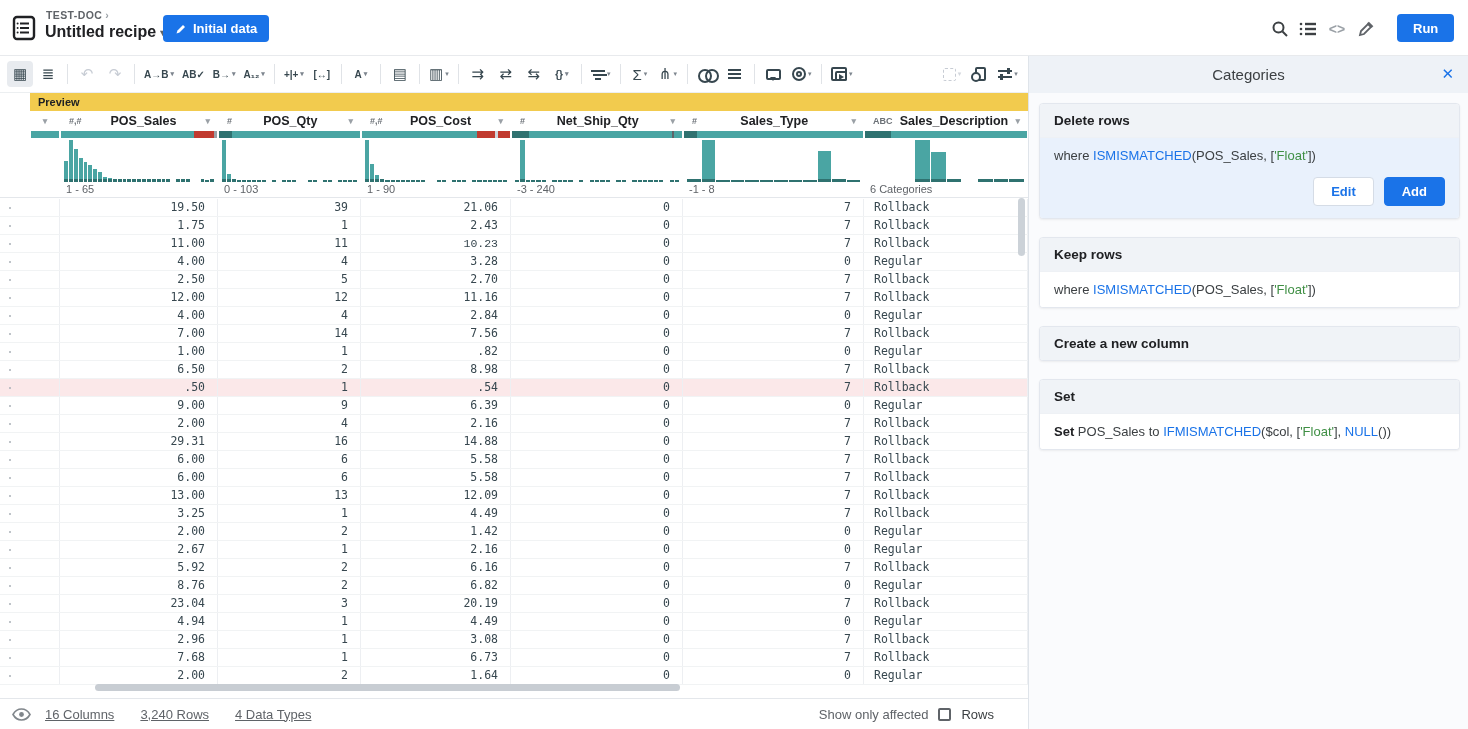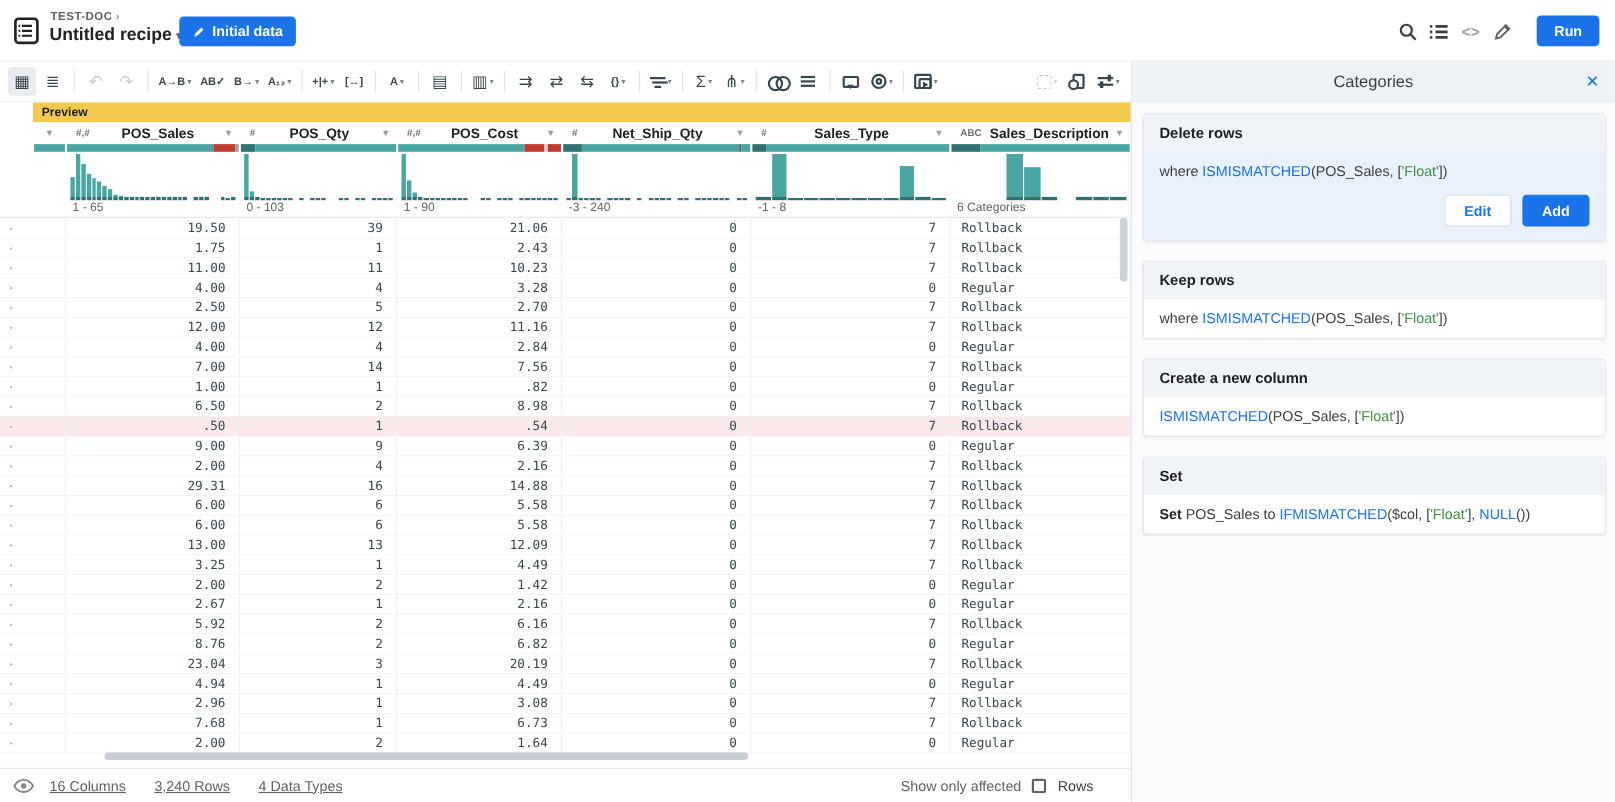--- a/index.html
+++ b/index.html
@@ -529,21 +529,21 @@
         <div class="dcell num" style="width: 181px;">7</div>
         <div class="dcell txt" style="width: 164px;">Rollback</div>
       </div>
       <div class="drow">
         <div class="dcell gutter">
           <span class="dot"></span>
         </div>
         <div class="dcell selcell"></div>
         <div class="dcell num" style="width: 158px;">11.00</div>
         <div class="dcell num" style="width: 143px;">11</div>
-        <div class="dcell num" style="width: 150px;">10.23</div>
+        <div class="dcell num" style="width: 150px; font-family: Liberation Mono, monospace;">10.23</div>
         <div class="dcell num" style="width: 172px;">0</div>
         <div class="dcell num" style="width: 181px;">7</div>
         <div class="dcell txt" style="width: 164px;">Rollback</div>
       </div>
       <div class="drow">
         <div class="dcell gutter">
           <span class="dot"></span>
         </div>
         <div class="dcell selcell"></div>
         <div class="dcell num" style="width: 158px;">4.00</div>
@@ -864,20 +864,19 @@
           <button class="cbtn secondary">Edit</button>
           <button class="cbtn primary">Add</button>
         </div>
       </div>
       <div class="card">
         <div class="card-h">Keep rows</div>
         <div class="card-row"><span class="tk-plain">where </span><span class="tk-fn">ISMISMATCHED</span><span class="tk-plain">(POS_Sales, [</span><span class="tk-str">'Float'</span><span class="tk-plain">])</span></div>
       </div>
       <div class="card">
         <div class="card-h">Create a new column</div>
-        <div class="card-row"><span class="tk-fn">ISMISMATCHED</span><span class="tk-plain">(POS_Sales, [</span><span class="tk-str">'Float'</span><span class="tk-plain">])</span></div>
       </div>
       <div class="card">
         <div class="card-h">Set</div>
         <div class="card-row"><span class="tk-bold">Set </span><span class="tk-plain">POS_Sales to </span><span class="tk-fn">IFMISMATCHED</span><span class="tk-plain">($col, [</span><span class="tk-str">'Float'</span><span class="tk-plain">], </span><span class="tk-fn">NULL</span><span class="tk-plain">())</span></div>
       </div>
     </div>
 </div>
 
 </body></html>

